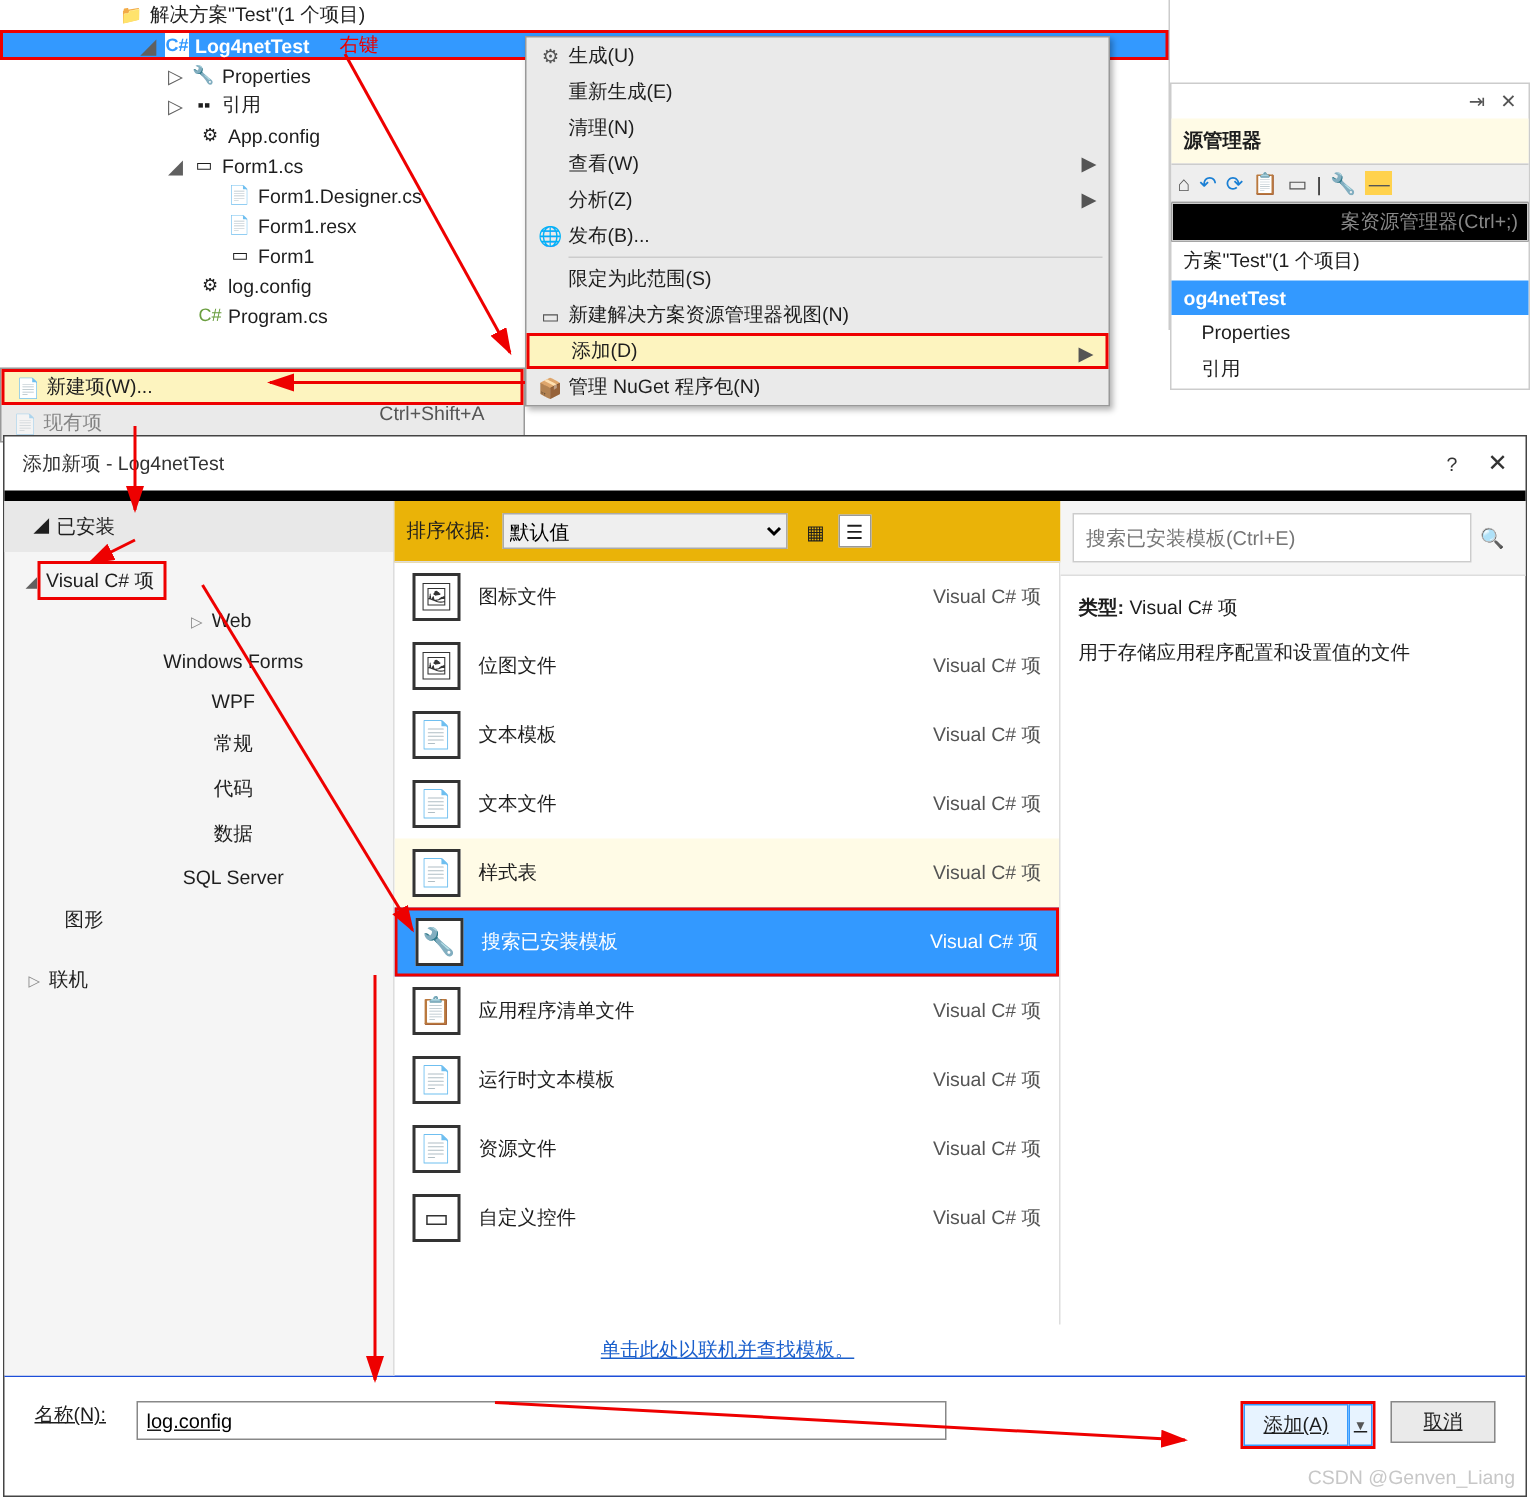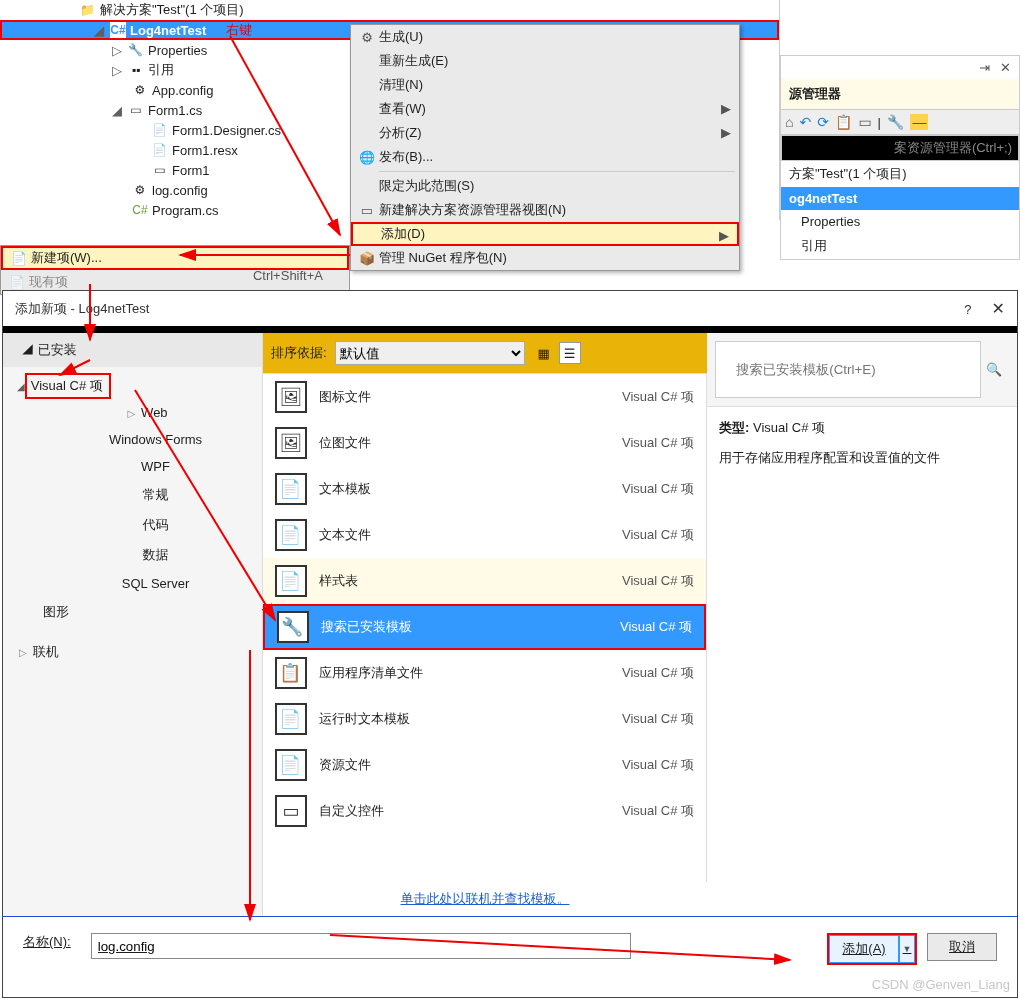--- a/index.html
+++ b/index.html
@@ -60,21 +60,21 @@
 .tmpl-left { display:flex; align-items:center; gap:12px; }
 .tmpl-icon { width:32px; height:32px; border:2px solid #333; display:flex; align-items:center; justify-content:center; font-size:18px; background:#fff; color:#333; }
 .tmpl-row.sel .tmpl-icon { border-color:#333; }
 .tmpl-type { color:#555; }
 .tmpl-row.sel .tmpl-type{ color:#fff; }
 .tmpl-link{ text-align:center; padding:8px; }
 .tmpl-link a{ color:#1a5fcc; text-decoration:underline; cursor:pointer; }
 
 .dlg-right { width:300px; padding:12px; }
 .dlg-right-hdr { display:flex; align-items:center; padding:8px; background:#f5f5f5; border-bottom:1px solid #ddd; }
-.dlg-right-hdr input{ flex:1; border:1px solid #ccc; padding:20px; color:#888; }
+.dlg-right-hdr input{ flex:1; border:1px solid #ccc; padding:8px; color:#888; }
 
 .dlg-bottom { display:flex; align-items:flex-start; padding:16px 20px; gap:20px; border-top:1px solid #1d4ed8;text-decoration:underline; }
 .dlg-bottom input{ width:540px; height:26px; border:1px solid #888; padding:0 6px; }
 .dlg-btns { margin-left:auto; display:flex; gap:10px; }
 .dlg-btn { width:70px; height:28px; border:1px solid #888; background:#eaeaea; display:flex; align-items:center; justify-content:center; }
 .dlg-btn.primary{ border:1px solid #3399ff; background:#e7f3ff; }
 .dlg-ddarrow { width:16px; border-left:1px solid #888; display:flex; align-items:center; justify-content:center; font-size:9px; color:#555; }
 
 .watermark { position:absolute; right:10px; bottom:8px; color:#c7c7c7; font-size:13px; pointer-events:none; }
 

